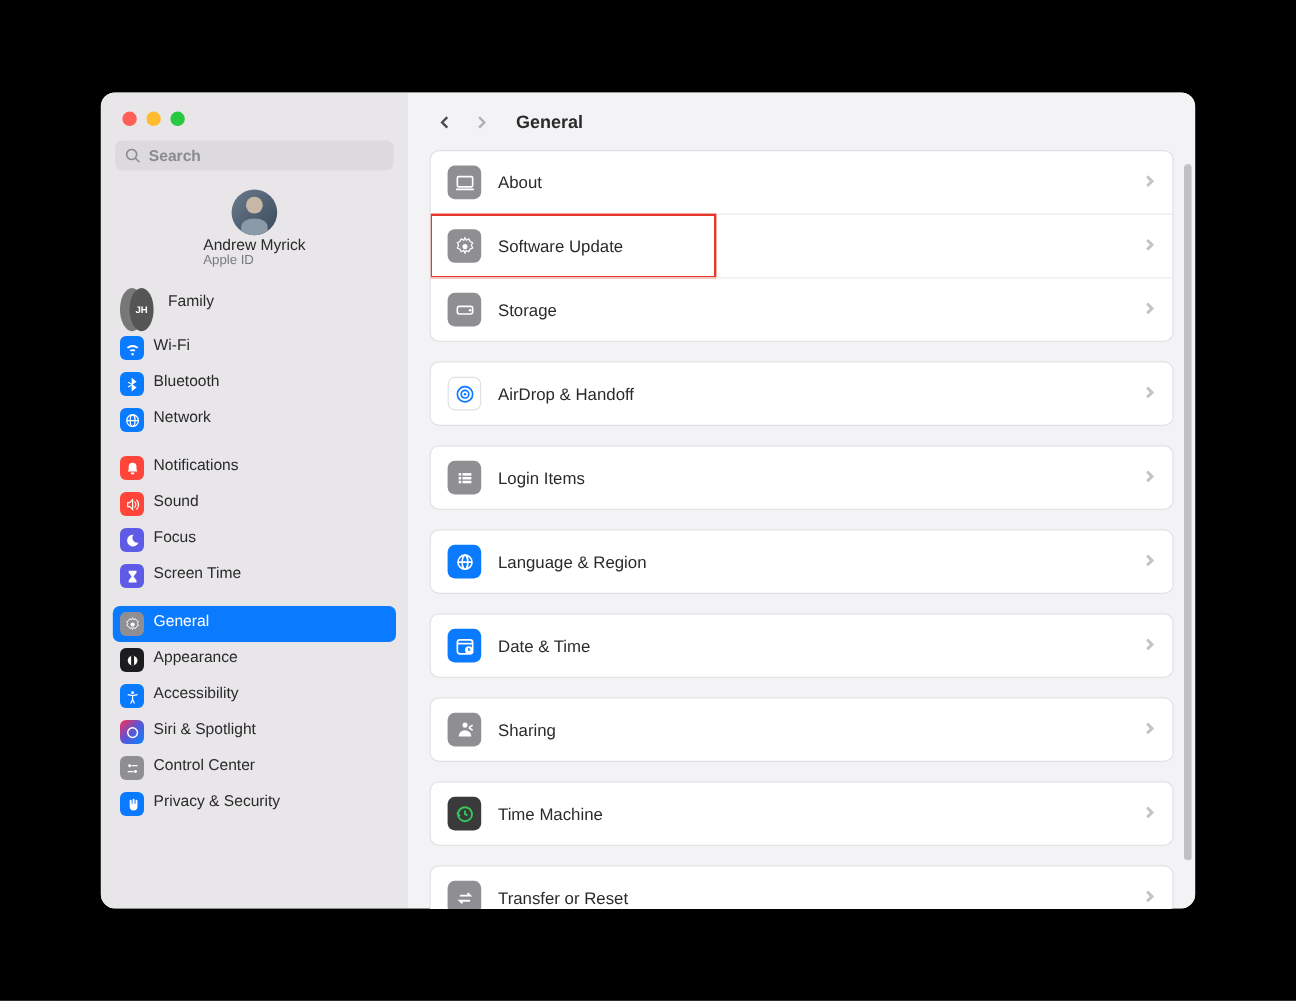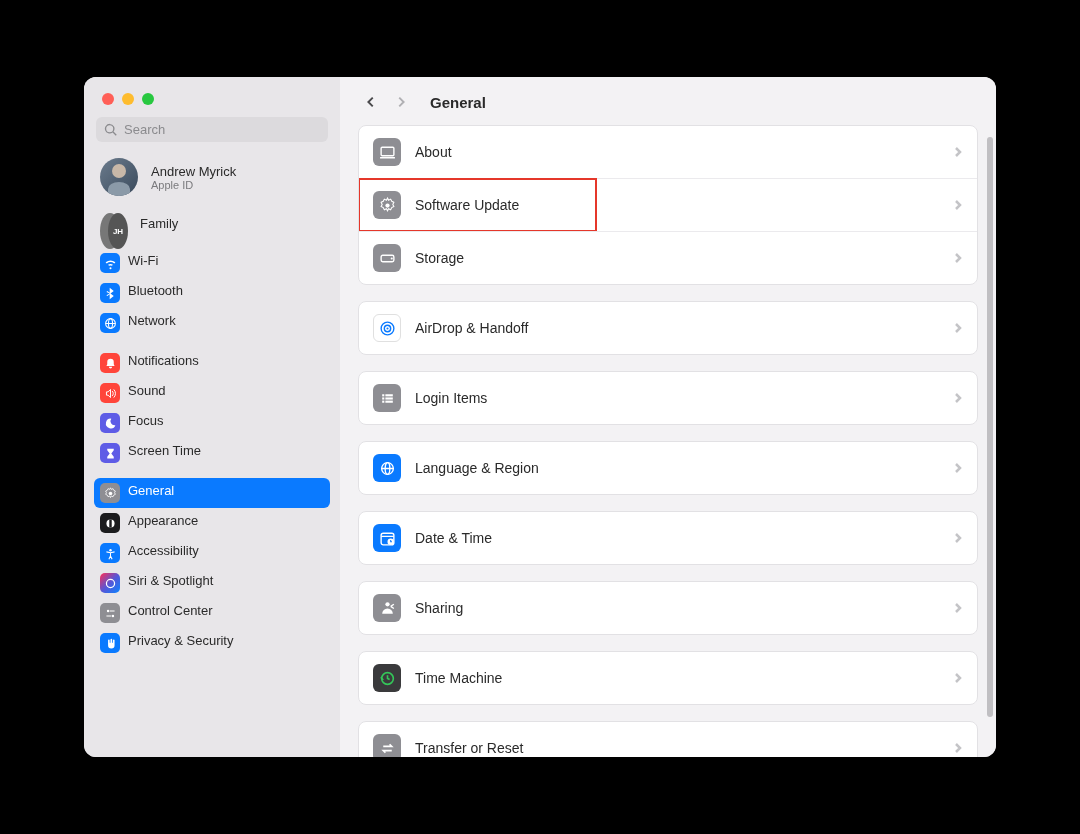--- a/index.html
+++ b/index.html
@@ -7,24 +7,24 @@
 .window { width: 912px; height: 680px; background: #ececec; border-radius: 12px; overflow: hidden; display: flex; box-shadow: 0 20px 60px rgba(0,0,0,.5); position: relative; }
 .sidebar { width: 256px; background: #e8e6e9; display: flex; flex-direction: column; height: 100%; }
 .traffic { display: flex; gap: 8px; padding: 16px 0 12px 18px; }
 .traffic span { width: 12px; height: 12px; border-radius: 50%; }
 .tl-close { background: #ff5f57; }
 .tl-min { background: #febc2e; }
 .tl-max { background: #28c840; }
 .search-wrap { padding: 0 12px 10px; }
 .search { display: flex; align-items: center; background: #dcdadd; border-radius: 6px; padding: 5px 8px; gap: 6px; }
 .search svg { width: 14px; height: 14px; fill: #8b8b8e; }
-.search input { border: none; background: transparent; outline: none; font-size: 13px; color: #333; flex: 1; }
+.search input { border: none; background: transparent; outline: none; font-size: 13px; color: #333; flex: 1; font-weight: bold; }
 .search input::placeholder { color: #8b8b8e; }
 .sidebar-scroll { flex: 1; overflow-y: auto; padding: 0 10px 10px; }
-.account { display: flex; align-items: center; gap: 13px; padding: 6px 6px 10px; }
+.account { display: flex; align-items: center; gap: 0; padding: 6px 6px 10px; flex-direction: column; }
 .avatar { width: 38px; height: 38px; border-radius: 50%; background: linear-gradient(135deg,#6b7b8c,#3a4a5c); position: relative; overflow: hidden; }
 .avatar::after { content: ""; position: absolute; bottom: 0; left: 50%; transform: translateX(-50%); width: 22px; height: 14px; background: #8b9aa8; border-radius: 50% 50% 0 0; }
 .avatar::before { content: ""; position: absolute; top: 6px; left: 50%; transform: translateX(-50%); width: 14px; height: 14px; background: #c8b8a8; border-radius: 50%; }
 .account-text .name { font-size: 13px; color: #2a2a2a; }
 .account-text .sub { font-size: 11px; color: #7a7a7d; }
 .family-row { display: flex; align-items: center; gap: 10px; padding: 6px; margin-bottom: 8px; border-radius: 6px; }
 .family-icon { width: 30px; height: 22px; position: relative; }
 .family-icon span { position: absolute; width: 20px; height: 36px; border-radius: 50%; background: #888; color: #fff; font-size: 8px; display: flex; align-items: center; justify-content: center; font-weight: 600; }
 .family-icon span:nth-child(1){left:0;top:1px;background:#777;}
 .family-icon span:nth-child(2){left:8px;top:1px;background:#555;}

